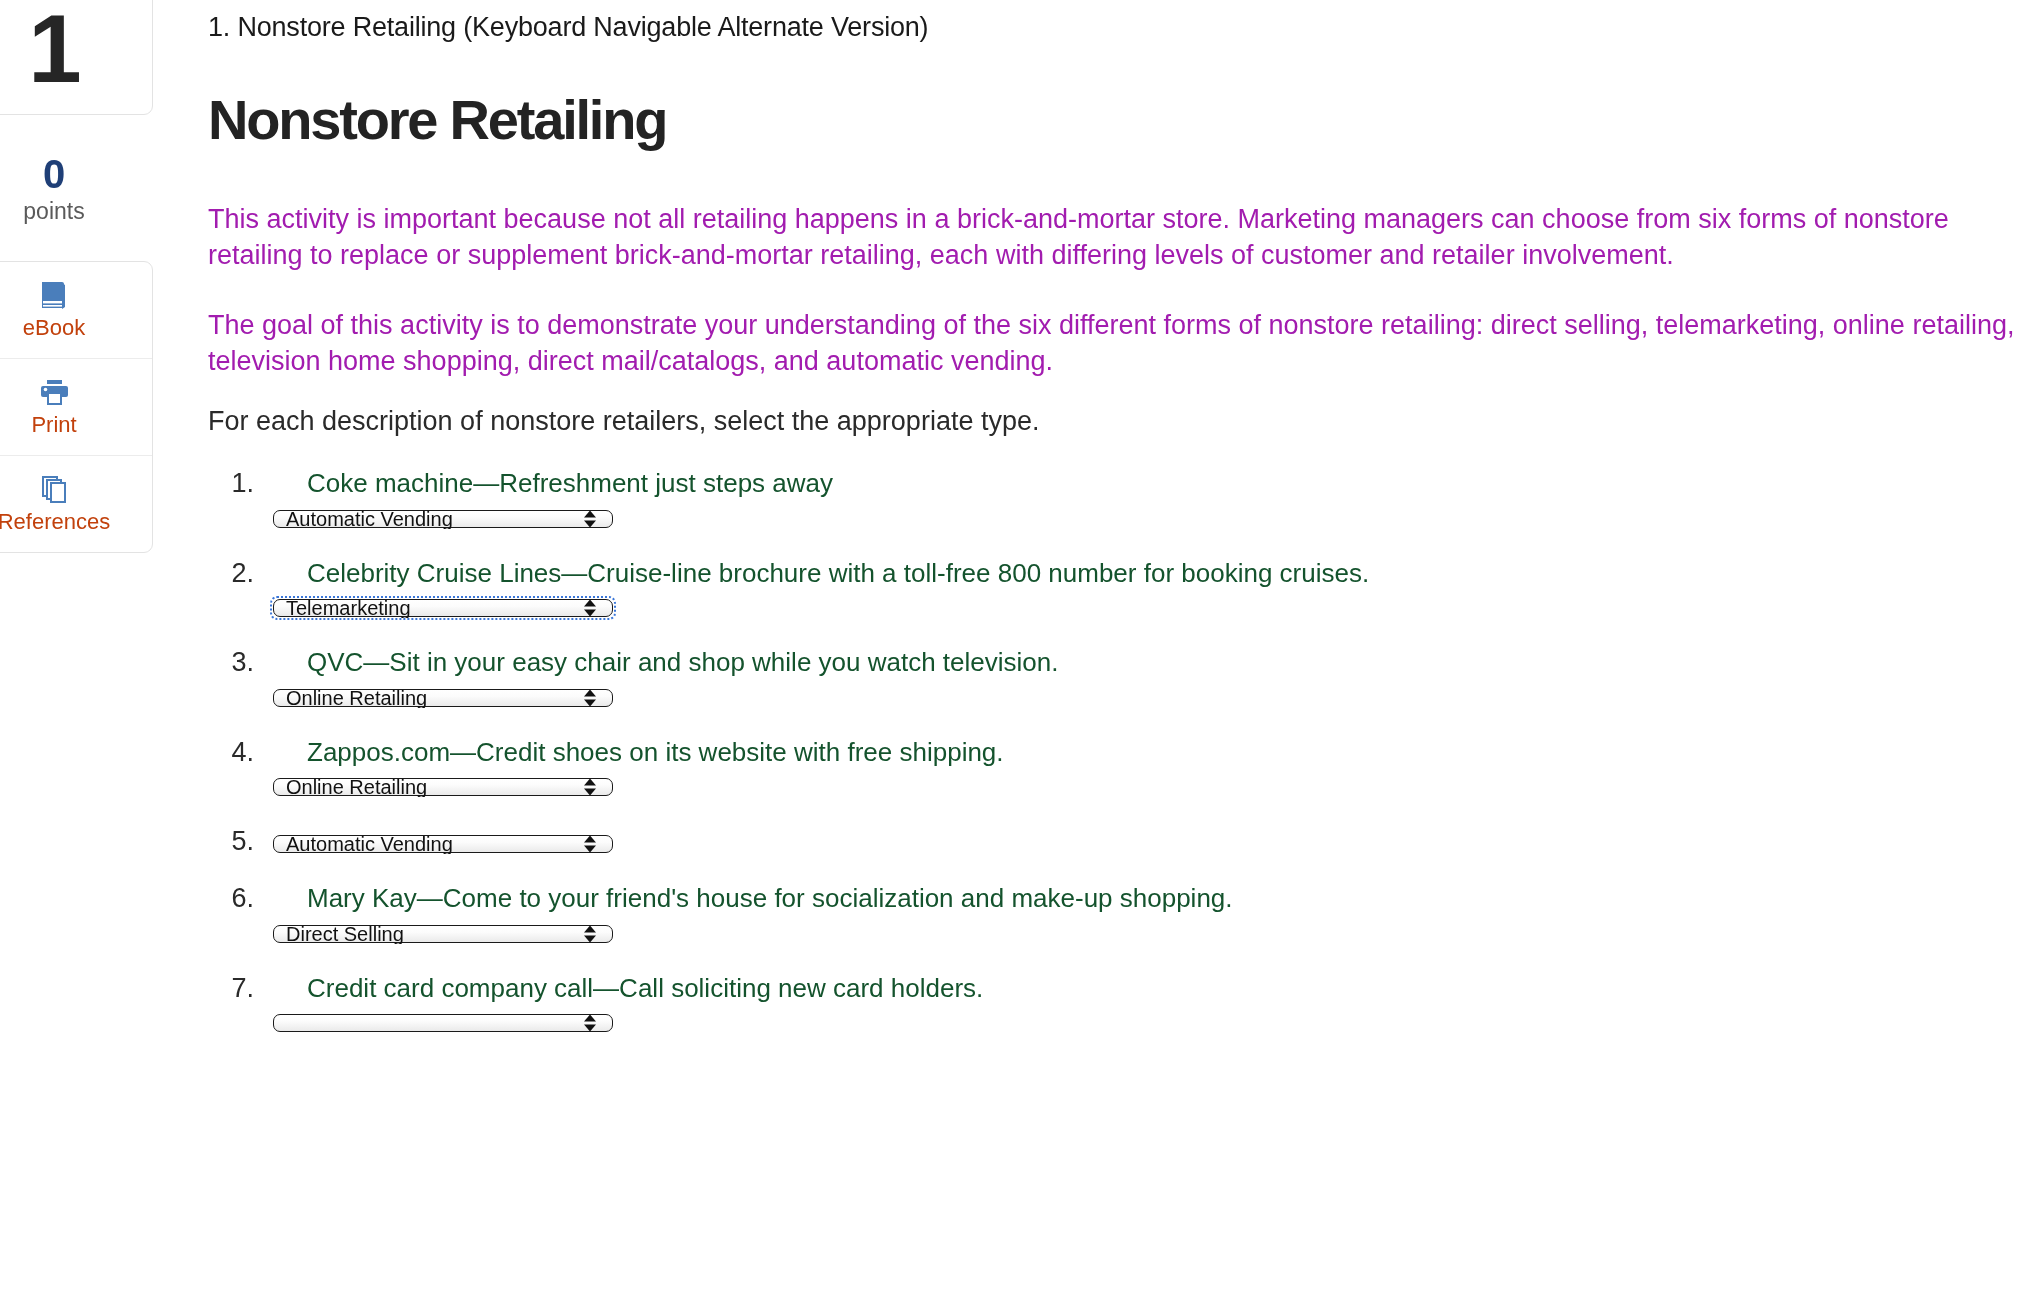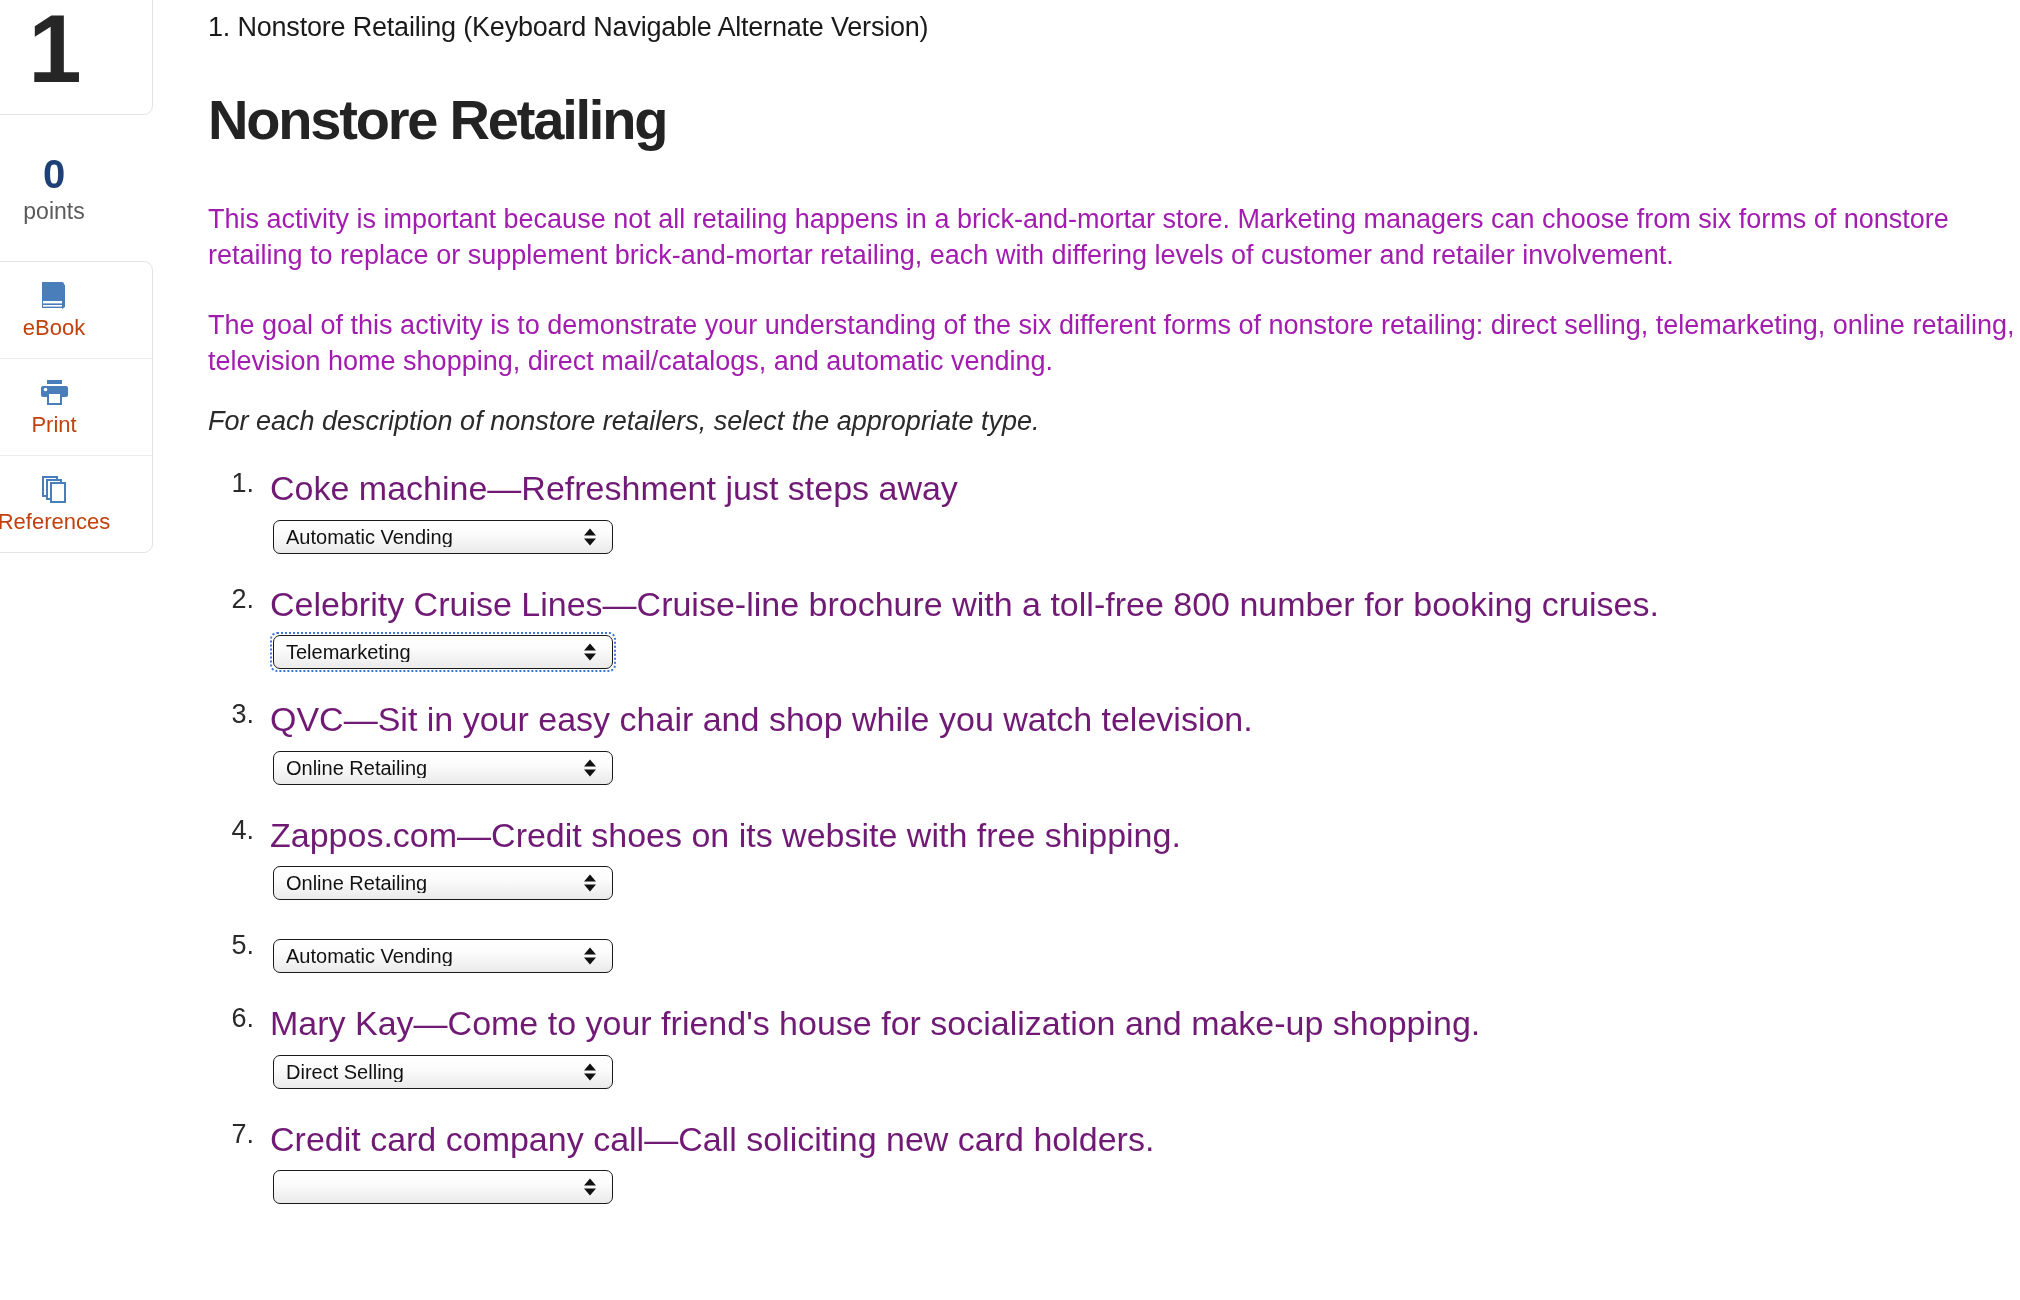--- a/index.html
+++ b/index.html
@@ -120,21 +120,20 @@
   .para {
     font-size: 27px;
     line-height: 1.33;
     color: #a21caf;
     margin-top: 34px;
     max-width: 1812px;
   }
   .para.p1 { margin-top: 52px; }
   .instruction {
     font-size: 27px;
-    font-style: italic;
     color: #2a2a2a;
     margin-top: 19px;
   }
 
   
   .q-list {
     margin: 30px 0 0 0;
     padding: 0;
     list-style: none;
   }
@@ -147,39 +146,40 @@
     position: absolute;
     left: 0;
     top: 0;
     width: 46px;
     text-align: right;
     font-size: 27px;
     color: #2a2a2a;
     line-height: 1.25;
   }
   .q-text {
-    font-size: 34px;
-    color: #701a75;
+    font-size: 26px;
+    color: #14532d;
     line-height: 1.25;
     white-space: nowrap;
+    margin-left: 37px;
   }
   .select-holder {
     margin-top: 7px;
     display: inline-block;
     padding: 3px;
     border-radius: 7px;
   }
   .select-holder.focused {
     border: 2px dotted #3a76d8;
     padding: 1px;
   }
   .fake-select {
     position: relative;
     width: 340px;
-    height: 34px;
+    height: 18px;
     box-sizing: border-box;
     border: 1.5px solid #1a1a1a;
     border-radius: 7px;
     background: linear-gradient(to bottom, #ffffff 0%, #fcfcfc 38%, #eaeaea 100%);
     display: flex;
     align-items: center;
     cursor: pointer;
   }
   .select-text {
     font-size: 20px;

